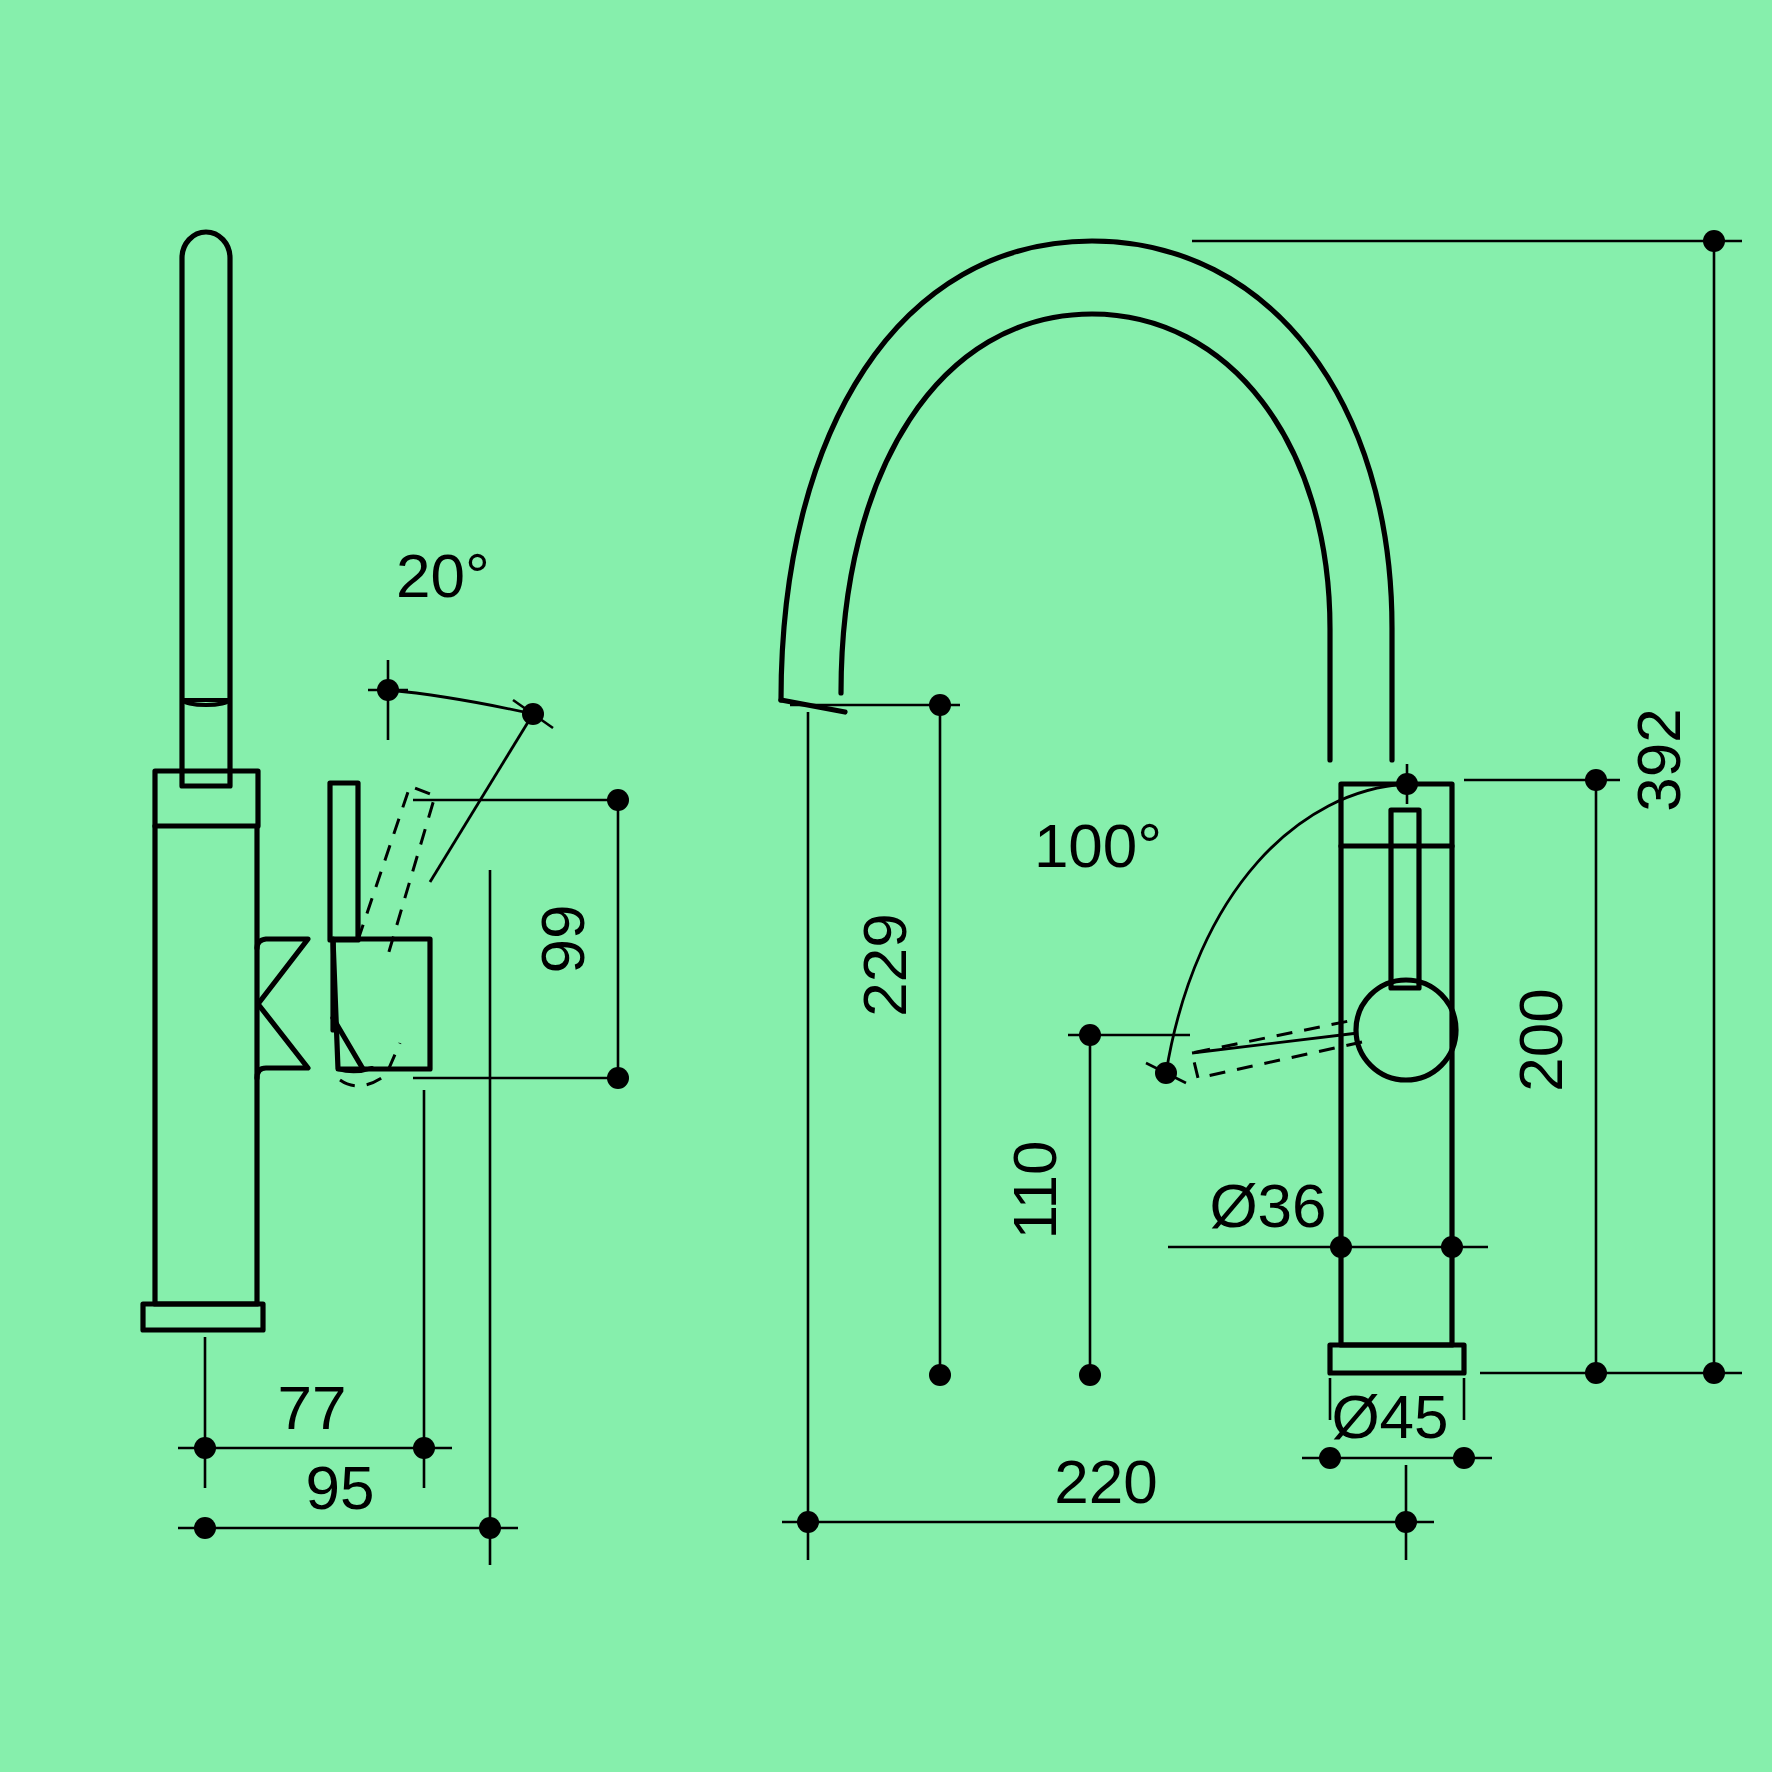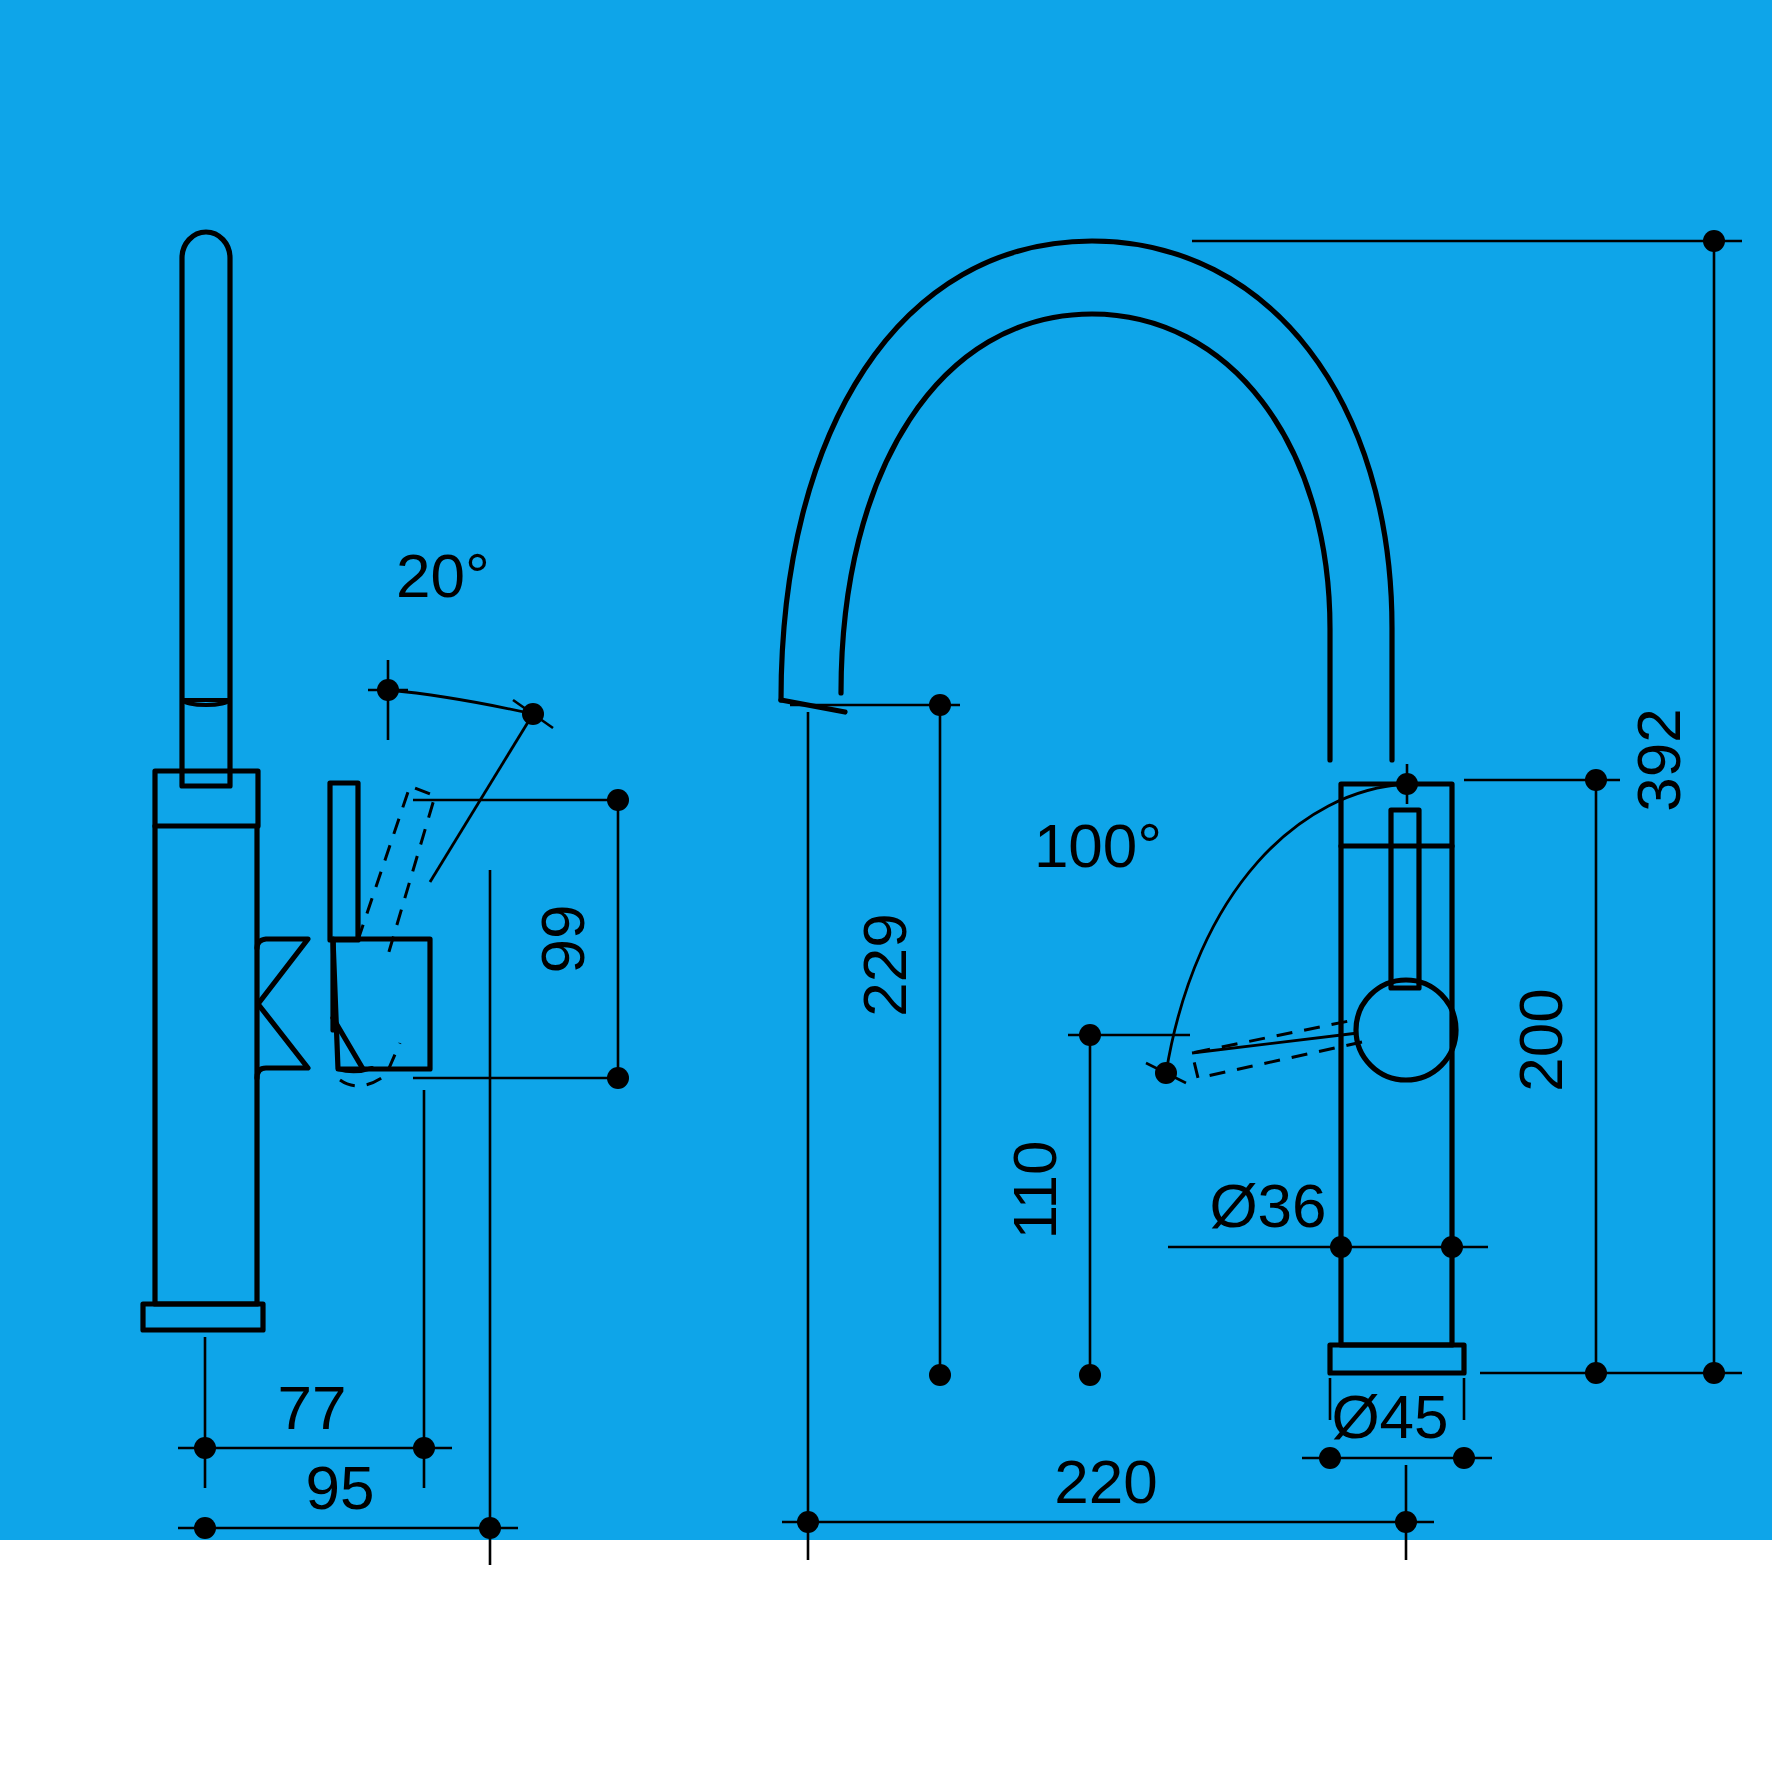--- a/index.html
+++ b/index.html
@@ -1,21 +1,21 @@
 <!DOCTYPE html>
 <html><head>
 <meta charset="utf-8">
 <style>
   html,body{margin:0;padding:0;background:#ffffff;}
   body{
     width:1772px;height:1772px;
     font-family:"Liberation Sans","DejaVu Sans",sans-serif;
     overflow:hidden;
   }
-  #drawing-root{position:relative;width:1772px;height:1540px;background:#0ea5e9;}
+  #drawing-root{position:relative;width:1772px;height:1772px;background:#86efac;}
   svg#cad{display:block;width:1772px;height:1772px;}
   .dimtext{
     font-family:"Liberation Sans","DejaVu Sans",sans-serif;
     font-size:62px;
     fill:#000000;
     letter-spacing:0px;
   }
   .outline{fill:none;stroke:#000000;stroke-width:5.2;stroke-linecap:round;stroke-linejoin:round;}
   .outline-thin{fill:none;stroke:#000000;stroke-width:4.0;stroke-linecap:round;stroke-linejoin:round;}
   .hidden-edge{fill:none;stroke:#000000;stroke-width:3.0;stroke-dasharray:16 12;stroke-linecap:butt;}

